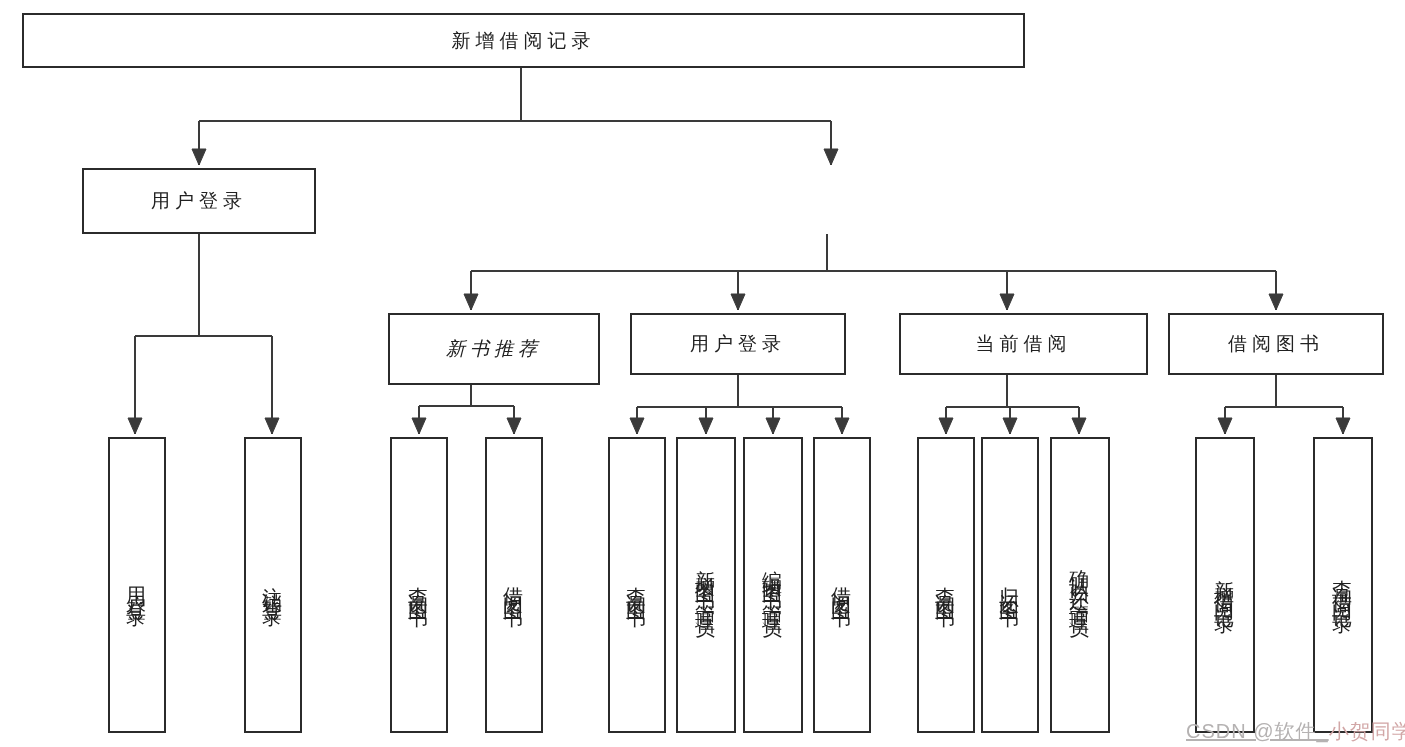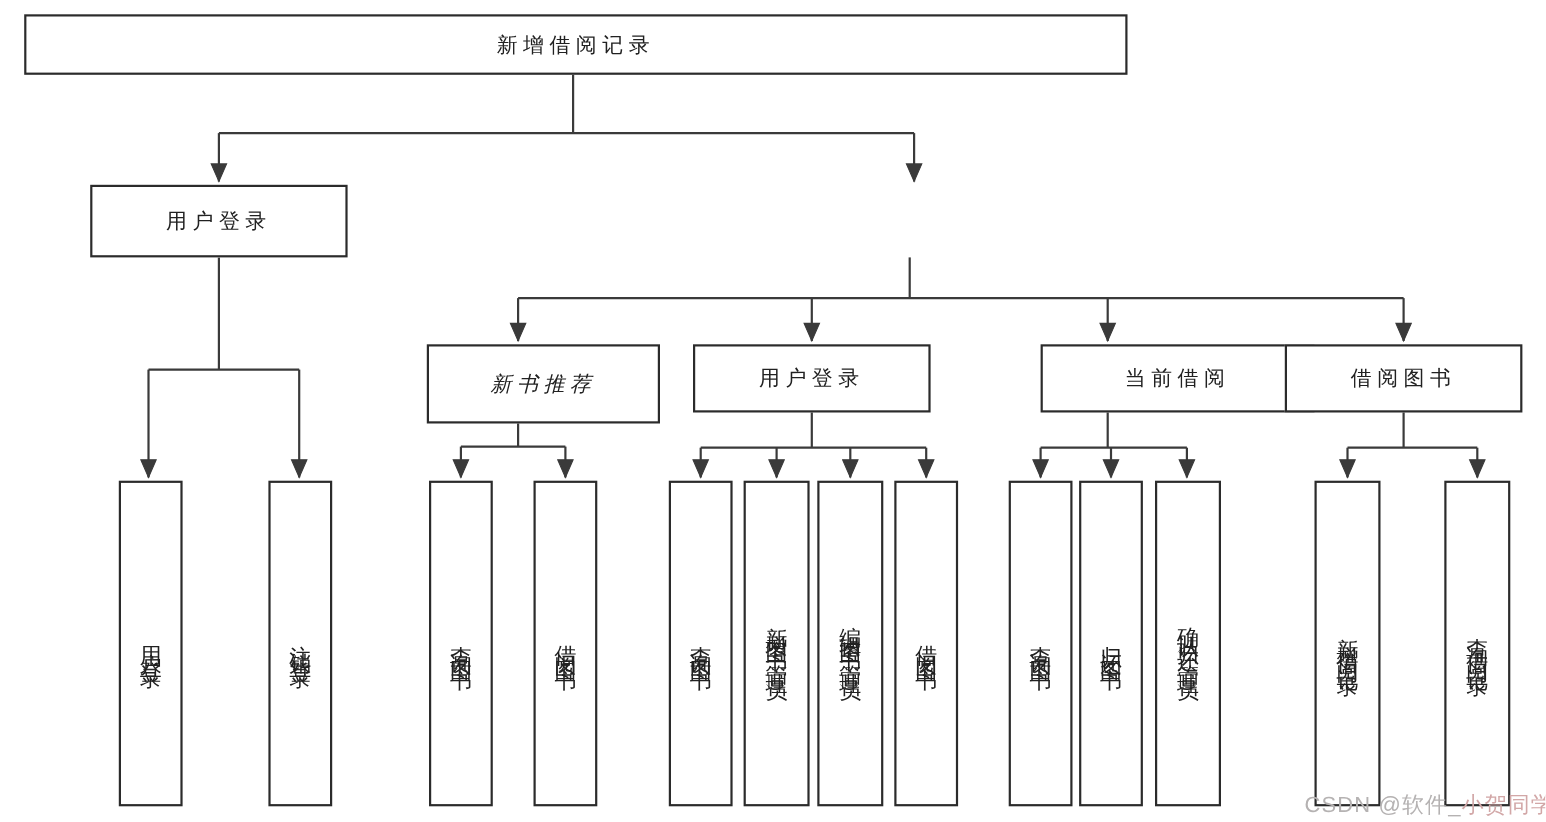--- a/index.html
+++ b/index.html
@@ -40,21 +40,21 @@
     font-size:20px;letter-spacing:7px;
     color:var(--text);
     z-index:2;
     overflow:hidden;
   }
   #watermark{
     position:absolute;left:1186px;top:718px;
     font-size:20px;letter-spacing:1px;
     z-index:3;white-space:nowrap;
   }
-  #watermark .wm-gray{color:#b5b2b2;}
+  #watermark .wm-gray{color:#b5b2b2;text-decoration:underline;}
   #watermark .wm-pink{color:#d2a7a7;}
 </style>
 </head>
 <body>
 
 <div id="canvas">
 
   <svg id="connector-svg" width="1405" height="747" viewBox="0 0 1405 747">
     <defs>
       <marker id="arw" markerUnits="userSpaceOnUse" markerWidth="20" markerHeight="16" refX="17" refY="8" orient="auto">
@@ -104,21 +104,21 @@
       <path d="M1343,407 V434" marker-end="url(#arw)"></path>
     </g>
   </svg>
 
   <div class="hbox" style="left:22px;top:13px;width:1003px;height:55px;">新增借阅记录</div>
 
   <div class="hbox" style="left:82px;top:168px;width:234px;height:66px;">用户登录</div>
 
   <div class="hbox" style="left:388px;top:313px;width:212px;height:72px;font-style:italic;">新书推荐</div>
   <div class="hbox" style="left:630px;top:313px;width:216px;height:62px;">用户登录</div>
-  <div class="hbox" style="left:899px;top:313px;width:249px;height:62px;margin-left:47px;">当前借阅</div>
+  <div class="hbox" style="left:899px;top:313px;width:249px;height:62px;">当前借阅</div>
   <div class="hbox" style="left:1168px;top:313px;width:216px;height:62px;">借阅图书</div>
 
   <div class="leaf" style="left:108px;">用户登录</div>
   <div class="leaf" style="left:244px;">注销登录</div>
 
   <div class="leaf" style="left:390px;">查询图书</div>
   <div class="leaf" style="left:485px;">借阅图书</div>
 
   <div class="leaf" style="left:608px;">查询图书</div>
   <div class="leaf" style="left:676px;width:60px;">新增图书（管理员）</div>

